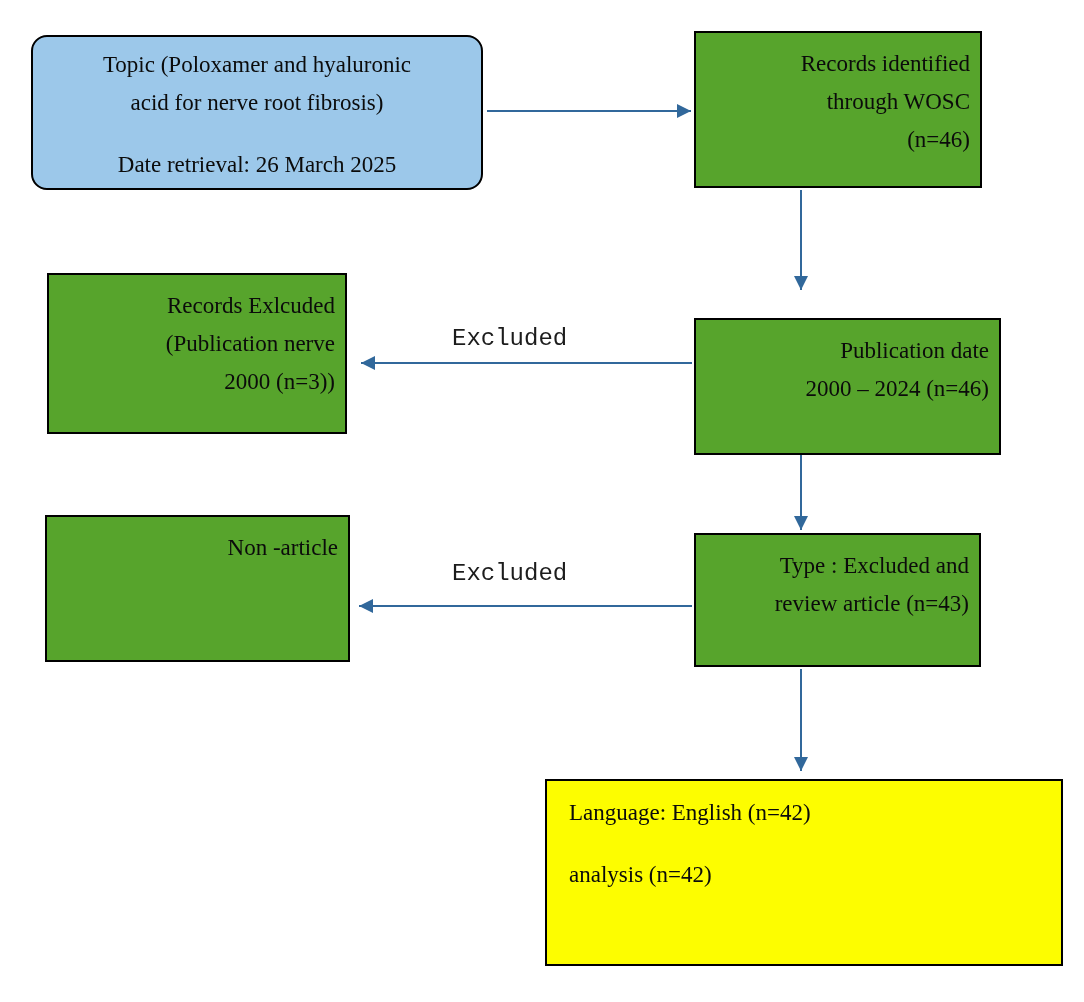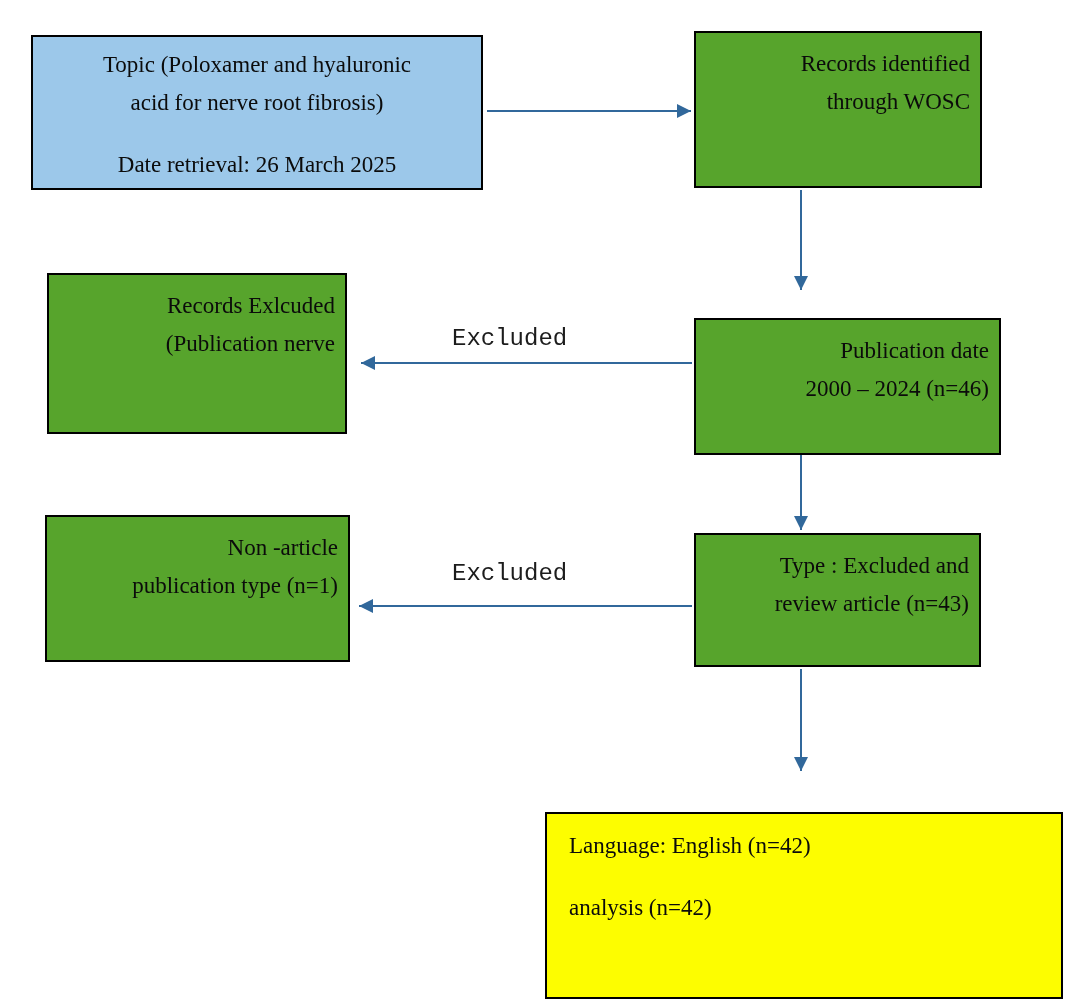--- a/index.html
+++ b/index.html
@@ -42,20 +42,21 @@
   .box .tline {
     white-space: nowrap;
   }
   .box .blank {
     height: 24px;
   }
   .box-blue {
     background: var(--box-blue, #9cc8ea);
     text-align: center;
     padding: 9px 10px 0 10px;
+    border-radius: 16px;
   }
   .box-green {
     background: var(--box-green, #57a42c);
     text-align: right;
     padding: 12px 10px 0 17px;
   }
   .box-yellow {
     background: var(--box-yellow, #fdfd00);
     text-align: left;
     padding: 13px 14px 0 22px;
@@ -90,43 +91,44 @@
   <div class="box box-blue" style="left:31px; top:35px; width:452px; height:155px;">
       <div class="tline">Topic (Poloxamer and hyaluronic</div>
       <div class="tline">acid for nerve root fibrosis)</div>
       <div class="blank"></div>
       <div class="tline">Date retrieval: 26 March 2025</div>
     </div>
 
   <div class="box box-green" style="left:694px; top:31px; width:288px; height:157px;">
       <div class="tline">Records identified</div>
       <div class="tline">through WOSC</div>
+      <div class="tline">(n=46)</div>
     </div>
 
   <div class="box box-green" style="left:47px; top:273px; width:300px; height:161px;">
       <div class="tline">Records Exlcuded</div>
       <div class="tline">(Publication nerve</div>
+      <div class="tline">2000 (n=3))</div>
     </div>
 
   <div class="box box-green" style="left:694px; top:294px; width:307px; height:137px;margin-top:24px;">
       <div class="tline">Publication date</div>
       <div class="tline">2000 – 2024 (n=46)</div>
     </div>
 
   <div class="box box-green" style="left:45px; top:515px; width:305px; height:147px;">
       <div class="tline">Non -article</div>
-      <div class="tline">publication type (n=1)</div>
     </div>
 
   <div class="box box-green" style="left:694px; top:533px; width:287px; height:134px;">
       <div class="tline">Type : Excluded and</div>
       <div class="tline">review article (n=43)</div>
     </div>
 
-  <div class="box box-yellow" style="left:545px; top:812px; width:518px; height:187px;">
+  <div class="box box-yellow" style="left:545px; top:779px; width:518px; height:187px;">
       <div class="tline">Language: English (n=42)</div>
       <div class="blank"></div>
       <div class="tline">analysis (n=42)</div>
     </div>
 
   <div class="edge-label" style="left:452px; top:325px;">Excluded</div>
 
   <div class="edge-label" style="left:452px; top:560px;">Excluded</div>
 
 </div>

